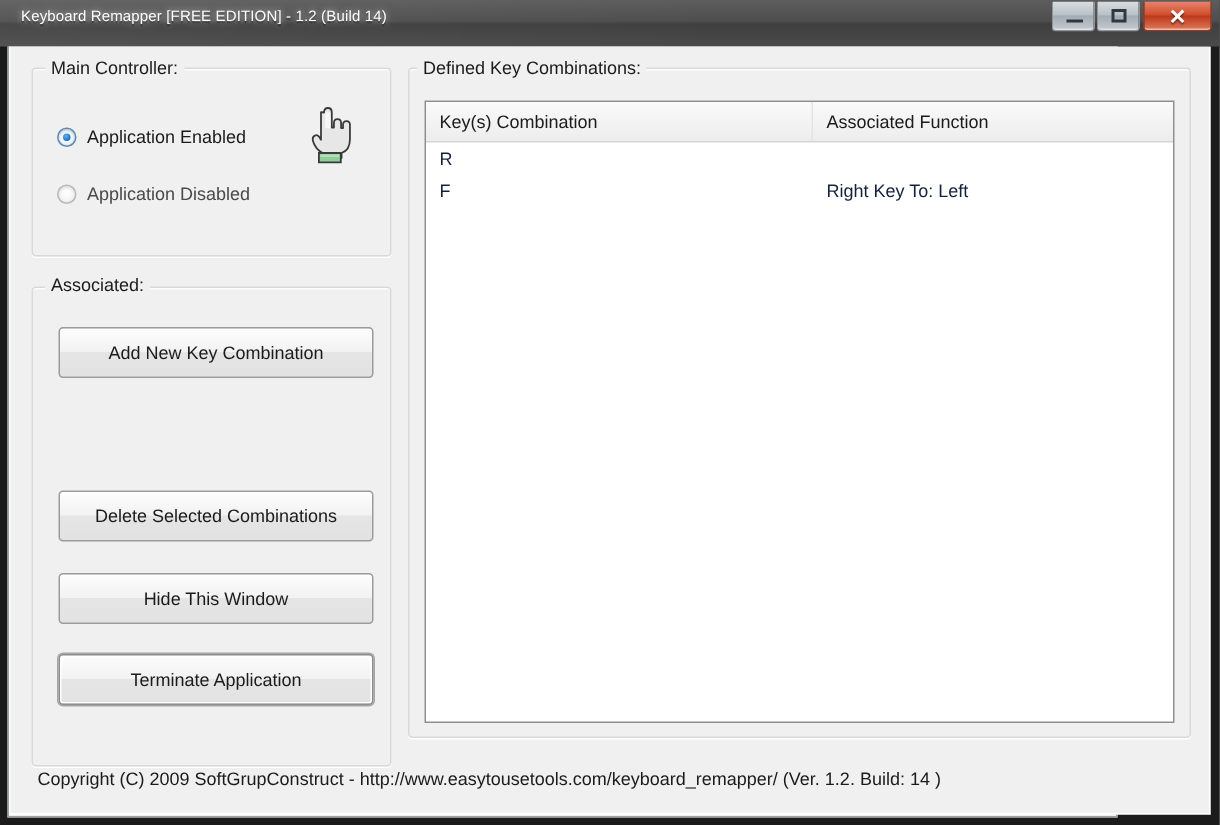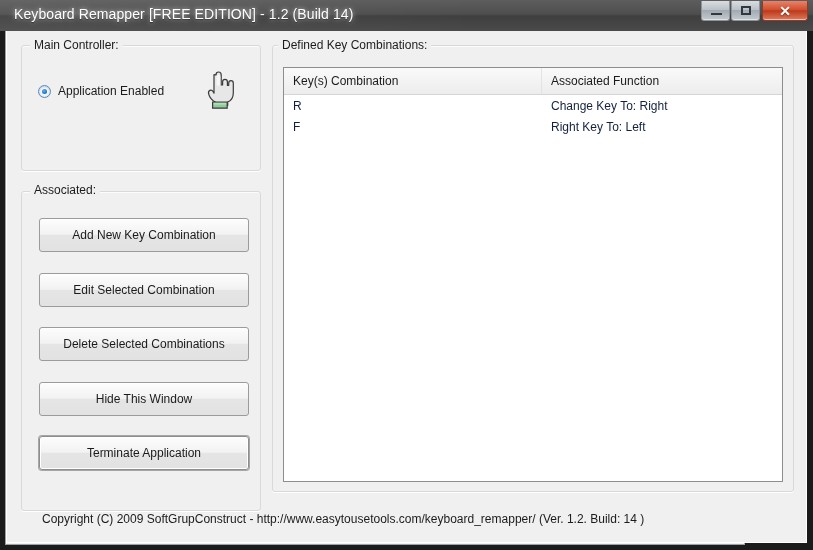--- a/index.html
+++ b/index.html
@@ -34,21 +34,21 @@
     left: 0; top: 0;
     width: 813px;
     height: 31px;
     background: linear-gradient(to right, rgba(255,255,255,0.05), rgba(255,255,255,0.0) 60%);
     pointer-events: none;
   }
   .title-text {
     position: absolute;
     left: 14px;
     top: 6px;
-    font-size: 14px;
+    font-size: 10px;
     color: #ffffff;
     text-shadow: 0 0 4px rgba(255,255,255,0.55), 0 0 8px rgba(255,255,255,0.35), 0 1px 1px rgba(0,0,0,0.6);
     white-space: nowrap;
     letter-spacing: 0.1px;
   }
 
   .winbtns {
     position: absolute;
     right: 5px;
     top: 1px;
@@ -284,58 +284,60 @@
     <div class="client-inner">
 
       <div class="groupbox" style="left:15px; top:14px; width:240px; height:126px;"></div>
       <div class="group-label" style="left:24px; top:7px;">Main Controller:</div>
 
       <div class="radio-row" style="left:32px; top:53px;justify-content:flex-end;">
         <span class="radio on"></span>
         <span class="radio-label">Application Enabled</span>
       </div>
 
+      <div class="radio-row" style="left:32px; top:91px;">
+        <span class="radio off"></span>
+        <span class="radio-label dim">Application Disabled</span>
+      </div>
 
       <svg class="hand-icon" style="left:198px; top:38px;" viewBox="0 0 32 42">
         <g>
           <path d="M12 6 q0-3 2.6-3 q2.6 0 2.6 3 l0 10 l1.4 0 l0-3 q0-2.6 2.4-2.6 q2.4 0 2.4 2.6 l0 3.4 l1.3 0 l0-2.2 q0-2.5 2.3-2.5 q2.3 0 2.3 2.5 l0 9.6 q0 7.2-5.6 9.2 l0 3.4 l-12.2 0 l0-3.1 q-5.4-3.1-6.8-8.2 q-0.8-2.8 1.2-3.7 q1.9-0.9 3.1 1.1 l1 1.7 l0-18.5 z" fill="#e7e7e7" stroke="#3a3a3a" stroke-width="1.2" stroke-linejoin="round"></path>
           <path d="M8.6 33 l14.6 0 l0 6.2 l-14.6 0 z" fill="#8fce9a" stroke="#3a3a3a" stroke-width="1.2"></path>
           <path d="M9.6 34 l12.6 0 l0 1.6 l-12.6 0 z" fill="#b7e2bd" opacity="0.85"></path>
           <path d="M12.6 7.6 q0-1.9 1.9-1.9 q1.9 0 1.9 1.9 l0 8.8 l-3.8 0 z" fill="#fbfbfb" opacity="0.75"></path>
         </g>
       </svg>
 
       <div class="groupbox" style="left:15px; top:160px; width:240px; height:320px;"></div>
       <div class="group-label" style="left:24px; top:152px;">Associated:</div>
 
       <div class="pushbtn" style="top:187px;">Add New Key Combination</div>
-      <div class="pushbtn" style="top:242px;">Edit Selected Combination</div>
       <div class="pushbtn" style="top:296px;">Delete Selected Combinations</div>
       <div class="pushbtn" style="top:351px;">Hide This Window</div>
       <div class="pushbtn focused" style="top:405px;">Terminate Application</div>
 
       <div class="groupbox" style="left:266px; top:14px; width:522px; height:447px;"></div>
       <div class="group-label" style="left:272px; top:7px;">Defined Key Combinations:</div>
 
       <div class="listview" style="left:277px; top:36px; width:500px; height:415px;">
 
         <div class="lv-header">
           <div class="lv-th" style="width:258px;">Key(s) Combination</div>
           <div class="lv-th" style="width:240px;">Associated Function</div>
         </div>
 
         <div class="lv-body">
           <div class="lv-row">
             <div class="lv-td" style="width:258px;">R</div>
-            <div class="lv-td" style="width:240px;">Change Key To:  Right</div>
           </div>
           <div class="lv-row">
             <div class="lv-td" style="width:258px;">F</div>
             <div class="lv-td" style="width:240px;">Right Key To:  Left</div>
           </div>
         </div>
       </div>
 
-      <div class="statusline" style="left:36px; top:481px;">Copyright (C) 2009 SoftGrupConstruct - http://www.easytousetools.com/keyboard_remapper/  (Ver. 1.2. Build: 14 )</div>
+      <div class="statusline" style="left:19px; top:481px;">Copyright (C) 2009 SoftGrupConstruct - http://www.easytousetools.com/keyboard_remapper/  (Ver. 1.2. Build: 14 )</div>
 
     </div>
   </div>
 </div>
 
 </body></html>

